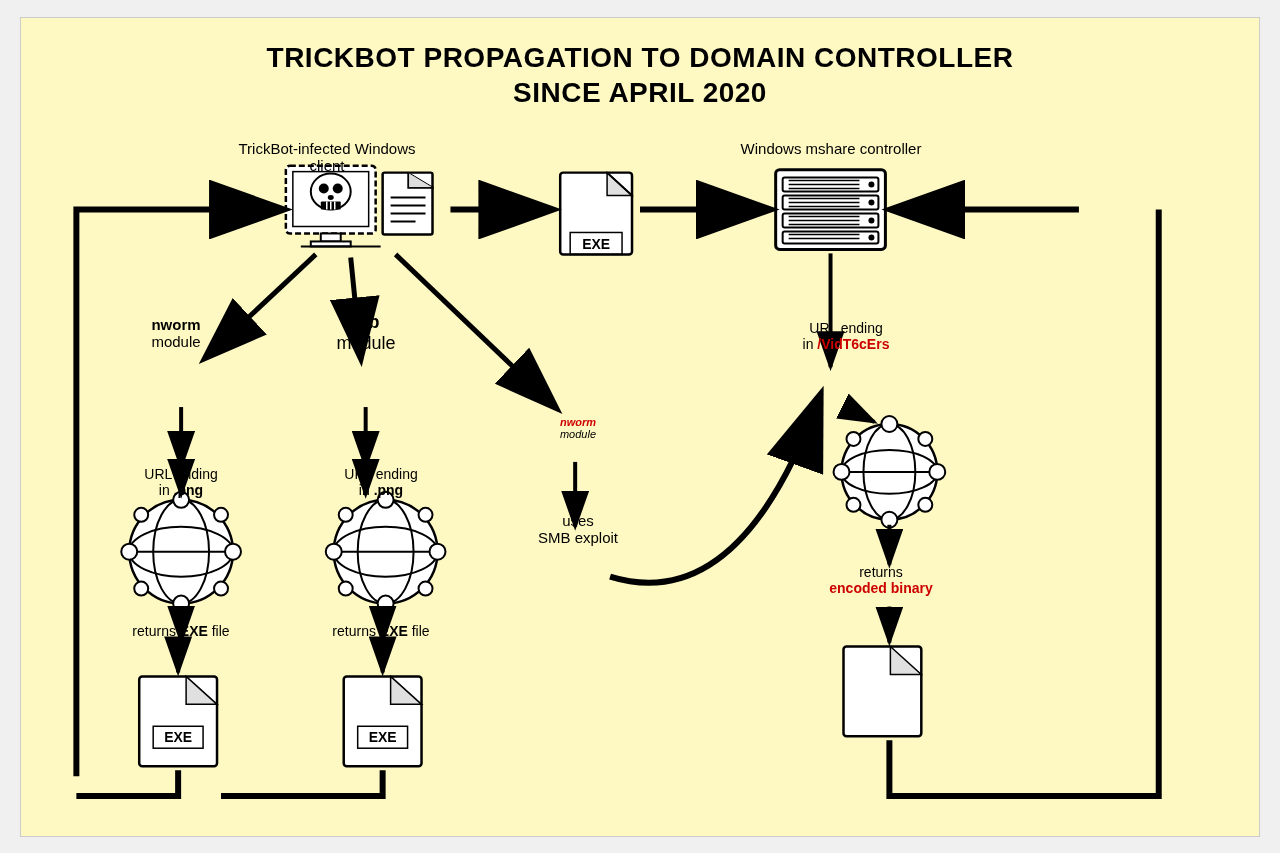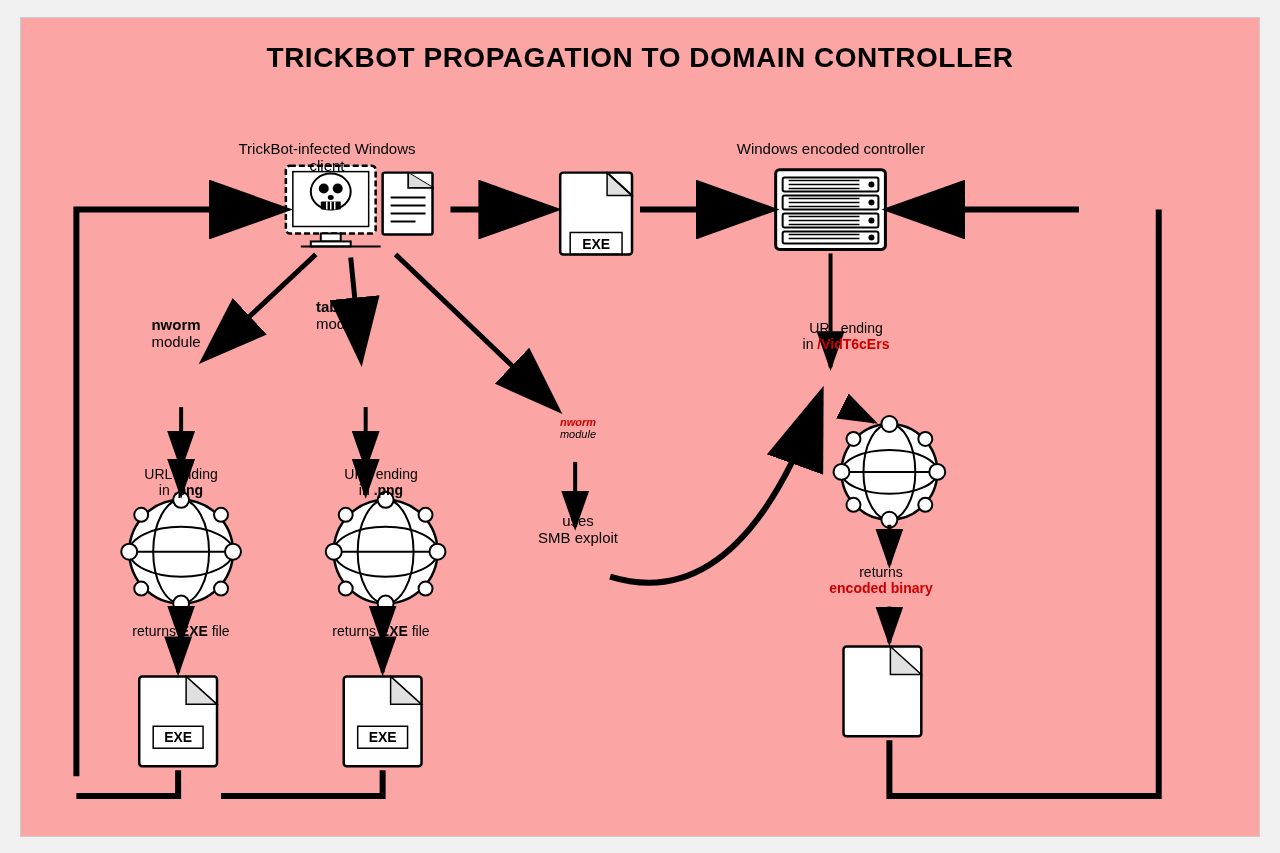--- a/index.html
+++ b/index.html
@@ -7,21 +7,21 @@
       background: #f0f0f0;
       font-family: Arial, sans-serif;
       width: 1280px;
       height: 853px;
       overflow: hidden;
       display: flex;
       align-items: center;
       justify-content: center;
     }
     .diagram-container {
-      background: #fca5a5;
+      background: #fef9c3;
       width: 1240px;
       height: 820px;
       position: relative;
       border: 1px solid #ccc;
       padding: 10px;
     }
 
     
     .diagram-svg {
       position: absolute;
@@ -32,20 +32,21 @@
       pointer-events: none;
     }
   </style>
 </head>
 <body>
 
 <div class="diagram-container">
 
   <div style="text-align:center; font-size:28px; font-weight:900; line-height:1.25; padding-top:12px; letter-spacing:0.5px;">
       <div style="font-size:28px;font-weight:900;letter-spacing:0.5px;">TRICKBOT PROPAGATION TO DOMAIN CONTROLLER</div>
+      <div style="font-size:28px;font-weight:900;letter-spacing:0.5px;">SINCE APRIL 2020</div>
     </div>
 
   <svg class="diagram-svg" viewBox="0 0 1240 820" xmlns="http://www.w3.org/2000/svg">
 
     <defs>
       <marker id="arrow" markerWidth="10" markerHeight="7" refX="9" refY="3.5" orient="auto">
         <polygon points="0 0, 10 3.5, 0 7" fill="#000000"></polygon>
       </marker>
       <marker id="arrow-big" markerWidth="14" markerHeight="10" refX="12" refY="5" orient="auto">
         <polygon points="0 0, 14 5, 0 10" fill="#000000"></polygon>
@@ -215,28 +216,28 @@
     <line x1="870" y1="508" x2="870" y2="548" stroke="black" stroke-width="4" marker-end="url(#arrow)"></line>
 
     <line x1="870" y1="590" x2="870" y2="626" stroke="black" stroke-width="4" marker-end="url(#arrow)"></line>
 
     <polyline points="870,724 870,780 1140,780 1140,192" fill="none" stroke="black" stroke-width="6"></polyline>
 
   </svg>
 
   <div style="position:absolute; top:122px; left:206px; width:200px; text-align:center; font-size:15px; font-weight:normal;">TrickBot-infected Windows client</div>
 
-  <div style="position:absolute; top:122px; left:710px; width:200px; text-align:center; font-size:15px; font-weight:normal;">Windows encoded controller</div>
+  <div style="position:absolute; top:122px; left:710px; width:200px; text-align:center; font-size:15px; font-weight:normal;">Windows mshare controller</div>
 
 
   <div style="position:absolute; top:298px; left:95px; width:120px; text-align:center; font-size:15px;">
     <strong>nworm</strong><br>module
   </div>
 
-  <div style="position:absolute; top:280px; left:295px; width:100px; text-align:left; font-size:15px;">
+  <div style="position:absolute; top:294px; left:295px; width:100px; text-align:center; font-size:18px;">
     <strong>tab</strong><br>module
   </div>
 
   <div style="position:absolute; top:398px; left:492px; width:130px; text-align:center; font-size:11px; font-weight:bold; color:#cc0000;font-style:italic;">
     nworm<br><span style="color:#000; font-weight:normal;">module</span>
   </div>
 
   <div style="position:absolute; top:448px; left:95px; width:130px; text-align:center; font-size:14px;">
     URL ending<br>in <strong>.png</strong>
   </div>

